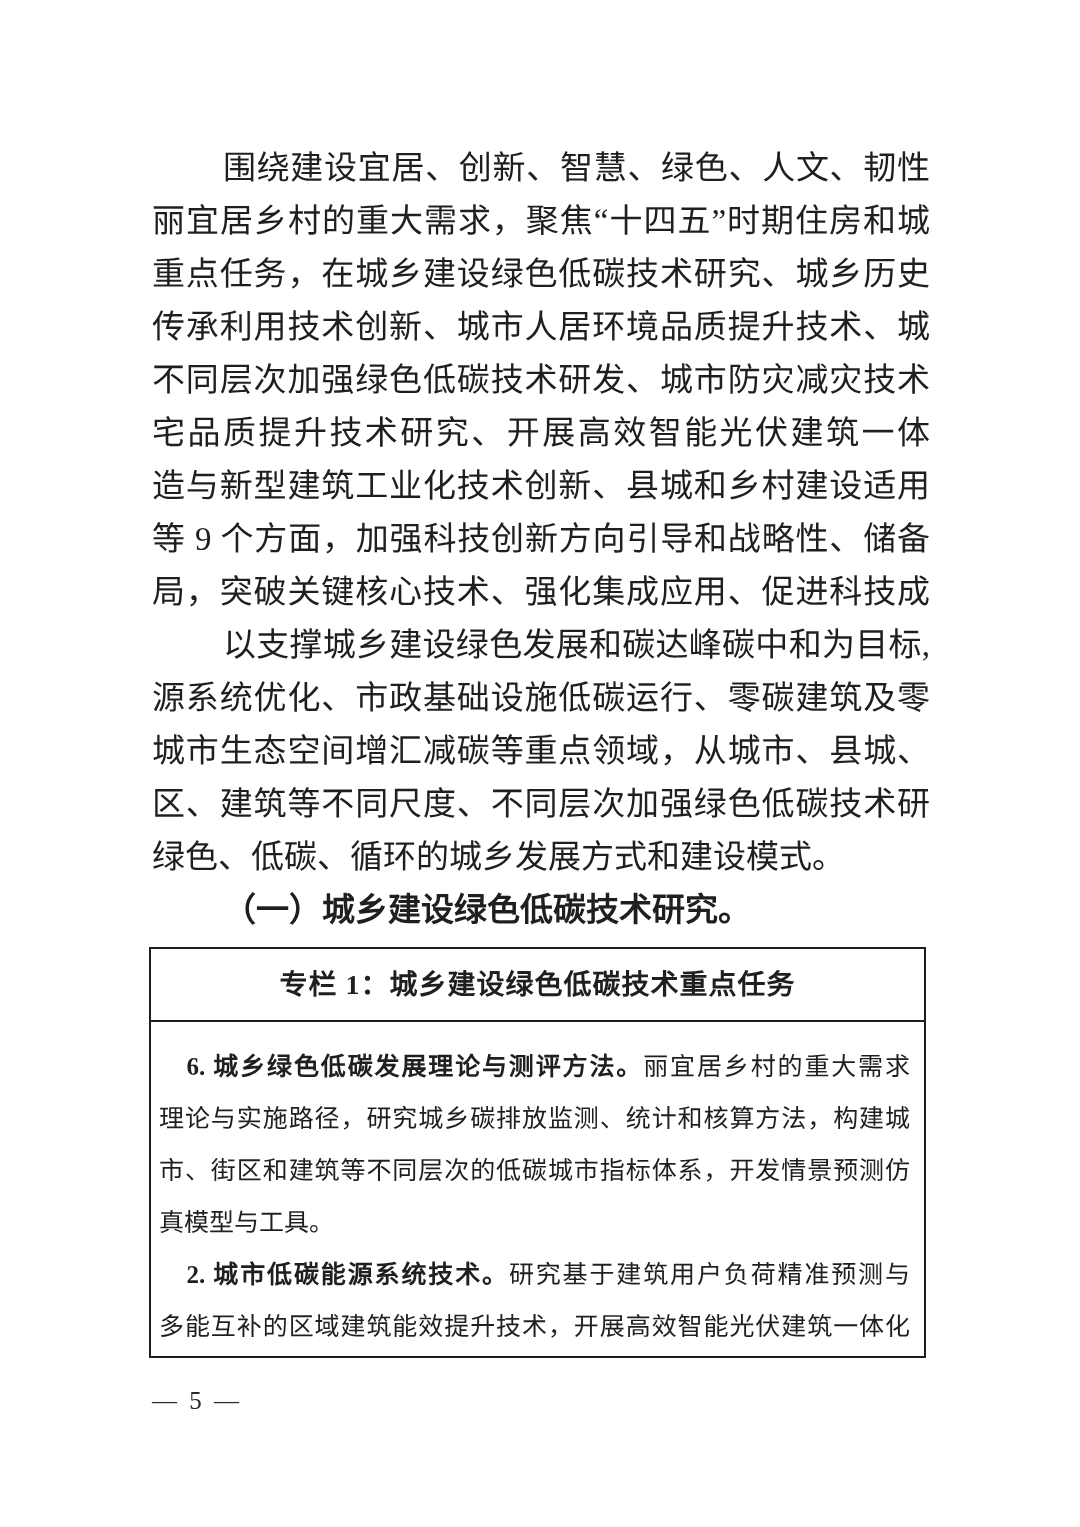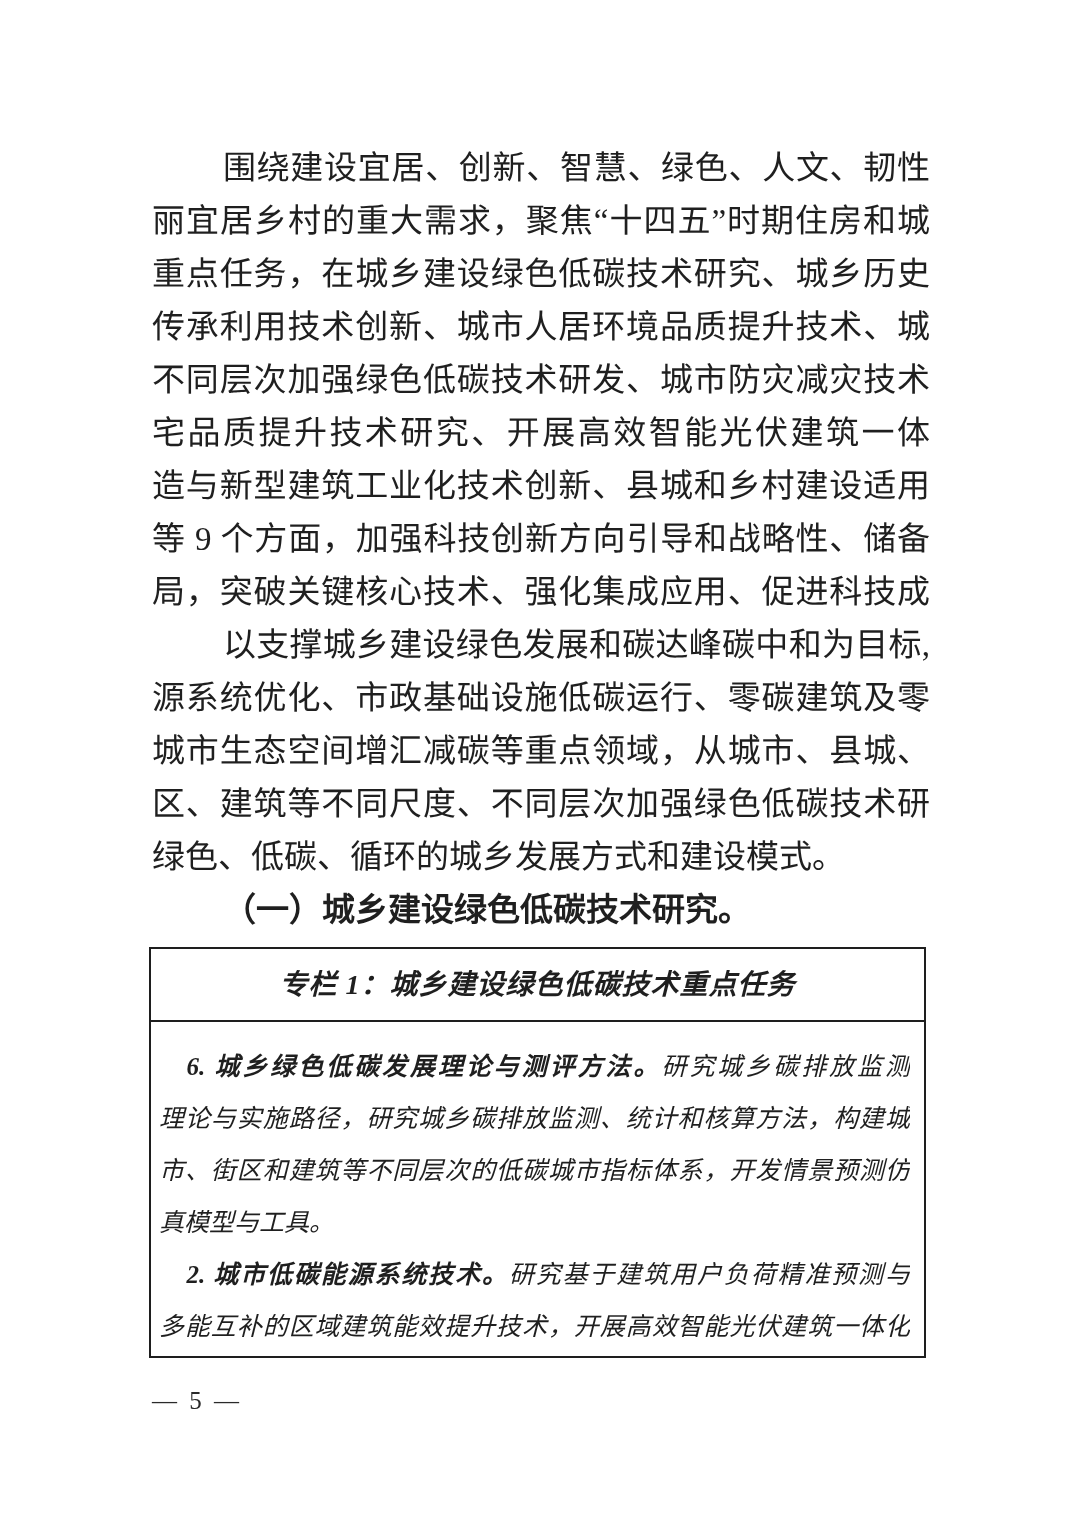--- a/index.html
+++ b/index.html
@@ -26,21 +26,20 @@
   .bold { font-weight: 700; }
 
   
   .panel {
     position: absolute;
     left: 149px; top: 947px;
     width: 777px; height: 411px;
     border: 2px solid #1e1e1e;
     box-sizing: border-box;
     background: #ffffff;
-    font-style: italic;
   }
   .panel-title-row {
     height: 71px; line-height: 71px;
     border-bottom: 2px solid #1e1e1e;
     text-align: center;
     font-weight: 700;
     font-size: 28px;
     letter-spacing: 1px;
   }
   .panel-body {
@@ -88,21 +87,21 @@
         <div class="line indent"><span class="bold">（一）城乡建设绿色低碳技术研究。</span></div>
       </div>
     </div>
 
   <div class="panel">
     <div class="panel-title-row">
       <span>专栏 1：城乡建设绿色低碳技术重点任务</span>
     </div>
     <div class="panel-body" id="panel-body">
         <div class="panel-item">
-          <div class="line indent justify"><span class="bold">6. 城乡绿色低碳发展理论与测评方法。</span><span class="regular">研究城乡碳排放监测</span></div>
+          <div class="line indent justify"><span class="bold">6. 城乡绿色低碳发展理论与测评方法。</span><span class="regular">丽宜居乡村的重大需求</span></div>
           <div class="line justify"><span class="regular">理论与实施路径，研究城乡碳排放监测、统计和核算方法，构建城</span></div>
           <div class="line justify"><span class="regular">市、街区和建筑等不同层次的低碳城市指标体系，开发情景预测仿</span></div>
           <div class="line"><span class="regular">真模型与工具。</span></div>
         </div>
         <div class="panel-item">
           <div class="line indent justify"><span class="bold">2. 城市低碳能源系统技术。</span><span class="regular">研究基于建筑用户负荷精准预测与</span></div>
           <div class="line justify"><span class="regular">多能互补的区域建筑能效提升技术，开展高效智能光伏建筑一体化</span></div>
         </div>
       </div>
   </div>

